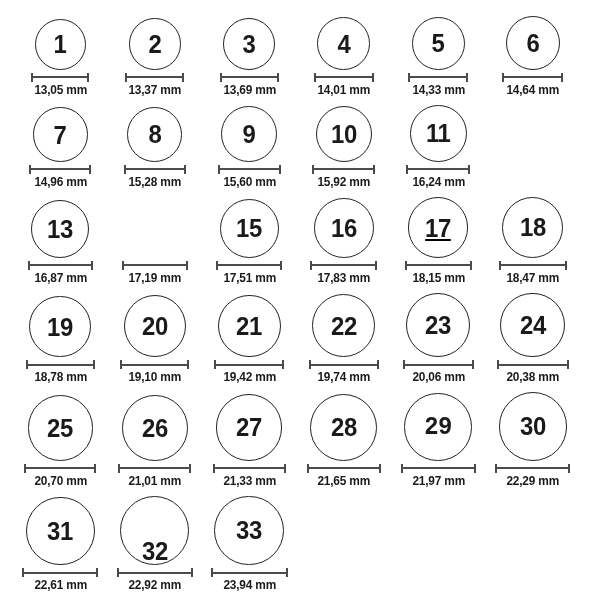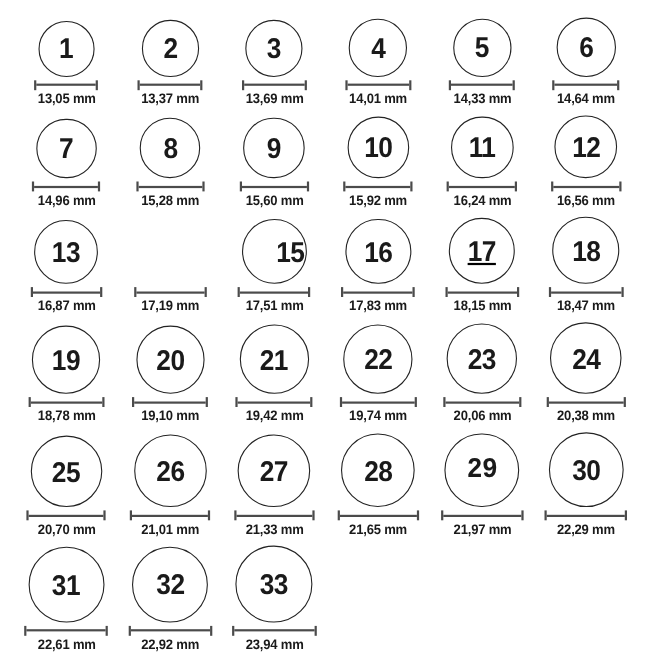--- a/index.html
+++ b/index.html
@@ -155,42 +155,35 @@
           <div class="measure" style="width: 59.31px;"></div>
           <div class="label">15,92 mm</div>
         </div>
         <div class="cell">
           <div class="circle" style="width: 56.9px; height: 56.9px;">
             <div class="num">11</div>
           </div>
           <div class="measure" style="width: 59.9px;"></div>
           <div class="label">16,24 mm</div>
         </div>
-        <div class="cell">
-          <div class="circle" style="width: 57.49px; height: 57.49px;">
-            <div class="num">12</div>
-          </div>
-          <div class="measure" style="width: 60.49px;"></div>
-          <div class="label">16,56 mm</div>
-        </div>
       </div>
       <div class="row">
         <div class="cell">
           <div class="circle" style="width: 58.08px; height: 58.08px;">
             <div class="num">13</div>
           </div>
           <div class="measure" style="width: 61.08px;"></div>
           <div class="label">16,87 mm</div>
         </div>
         <div class="cell">
           <div class="measure" style="width: 61.67px;"></div>
           <div class="label">17,19 mm</div>
         </div>
         <div class="cell">
-          <div class="circle" style="width: 59.26px; height: 59.26px; justify-content: flex-end;">
+          <div class="circle" style="width: 59.26px; height: 59.26px;">
             <div class="num">15</div>
           </div>
           <div class="measure" style="width: 62.26px;"></div>
           <div class="label">17,51 mm</div>
         </div>
         <div class="cell">
           <div class="circle" style="width: 59.85px; height: 59.85px;">
             <div class="num">16</div>
           </div>
           <div class="measure" style="width: 62.85px;"></div>
@@ -301,21 +294,21 @@
       </div>
       <div class="row">
         <div class="cell">
           <div class="circle" style="width: 68.7px; height: 68.7px;">
             <div class="num">31</div>
           </div>
           <div class="measure" style="width: 71.7px;"></div>
           <div class="label">22,61 mm</div>
         </div>
         <div class="cell">
-          <div class="circle" style="width: 69.29px; height: 69.29px;">
+          <div class="circle" style="width: 69.29px; height: 69.29px; align-items: flex-end;">
             <div class="num">32</div>
           </div>
           <div class="measure" style="width: 72.29px;"></div>
           <div class="label">22,92 mm</div>
         </div>
         <div class="cell">
           <div class="circle" style="width: 69.88px; height: 69.88px;">
             <div class="num">33</div>
           </div>
           <div class="measure" style="width: 72.88px;"></div>

